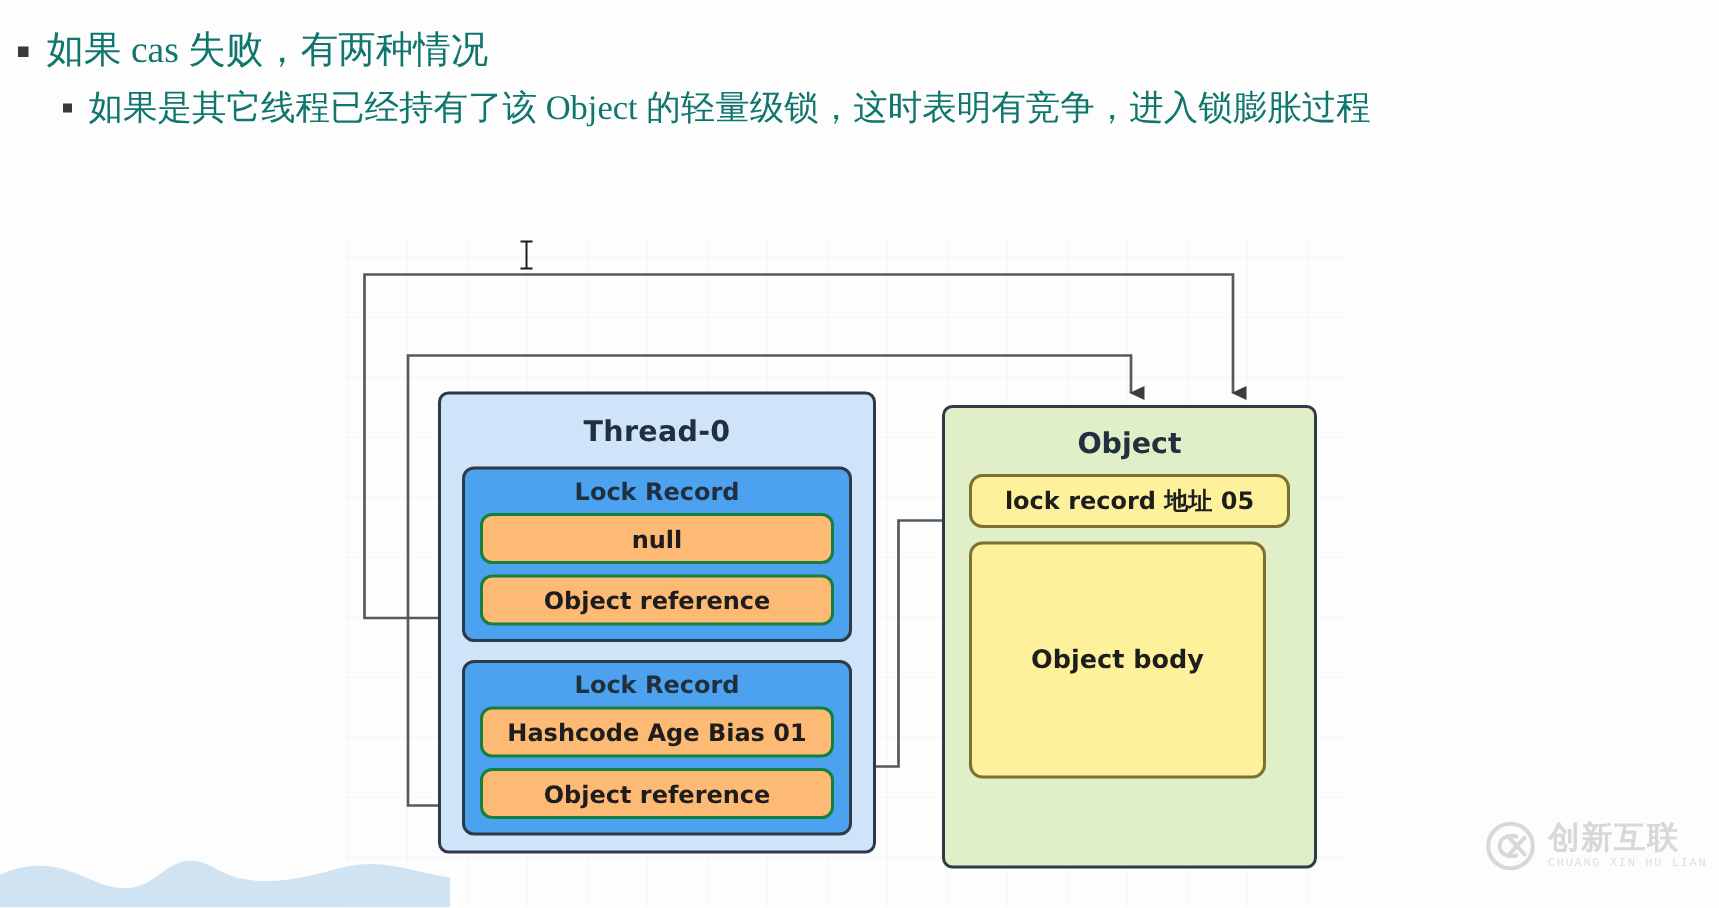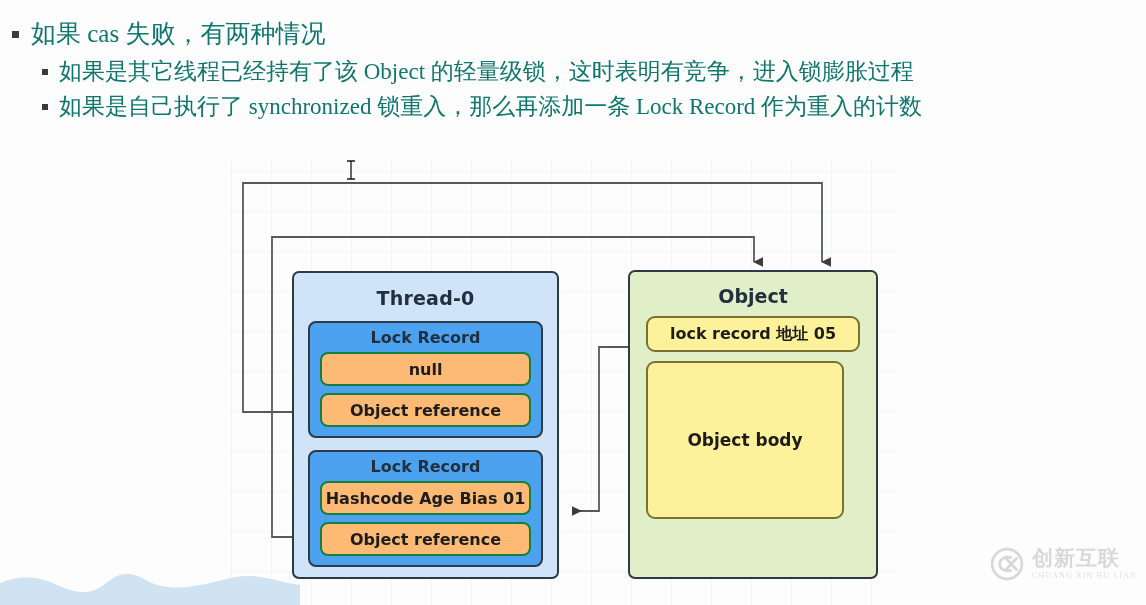--- a/index.html
+++ b/index.html
@@ -43,22 +43,22 @@
     position:absolute; inset:0;
     background: linear-gradient(to right, rgba(255,255,255,0.42), rgba(255,255,255,0.42));
     pointer-events:none;
   }
 
   
   .wires { position: absolute; left:0; top:0; width:1146px; height:605px; pointer-events:none; }
 
   
   .thread-box {
-    position: absolute; left: 292px; top: 271px;
-    width: 267px; height: 308px;
+    position: absolute; left: 292px; top: 261px;
+    width: 292px; height: 308px;
     background: #cfe3f9;
     border: 2px solid #2e3a46;
     border-radius: 7px;
   }
   .thread-title {
     text-align: center; font-family: "DejaVu Sans", "Liberation Sans", sans-serif;
     font-weight: bold; font-size: 19px; color: #20303f;
     margin-top: 14px; letter-spacing: .2px;
   }
   .lock-record {
@@ -130,41 +130,37 @@
     display:flex; align-items:center; gap:8px;
     opacity: .32;
   }
   .wm-logo { width:34px; height:34px; flex:0 0 auto; }
   .wm-text { line-height:1; }
   .wm-cn {
     font-family:"DejaVu Sans","Liberation Sans",sans-serif;
     font-weight:bold; font-size:21px; color:#8d8d8d; letter-spacing:1px;
   }
   .wm-en {
-    font-family:Liberation Serif, serif;
+    font-family:Liberation Mono, monospace;
     font-size:8px; color:#a0a0a0; letter-spacing:1.1px; margin-top:3px;
   }
 </style>
 </head>
 <body>
 
 <div id="root">
 
   <div class="notes">
     <div class="bullet-row l1">
       <span class="sq"></span>
       <span class="txt">如果 cas 失败，有两种情况</span>
     </div>
     <div class="bullet-row l2">
       <span class="sq"></span>
       <span class="txt">如果是其它线程已经持有了该 Object 的轻量级锁，这时表明有竞争，进入锁膨胀过程</span>
-    </div>
-    <div class="bullet-row l2">
-      <span class="sq"></span>
-      <span class="txt">如果是自己执行了 synchronized 锁重入，那么再添加一条 Lock Record 作为重入的计数</span>
     </div>
   </div>
 
   <div class="canvas">
     <div class="canvas-wash"></div>
   </div>
 
   <svg class="wires" viewBox="0 0 1146 605" xmlns="http://www.w3.org/2000/svg">
     <defs>
       <marker id="ah-down" markerWidth="11" markerHeight="11" refX="5.5" refY="9" orient="auto" markerUnits="userSpaceOnUse">

